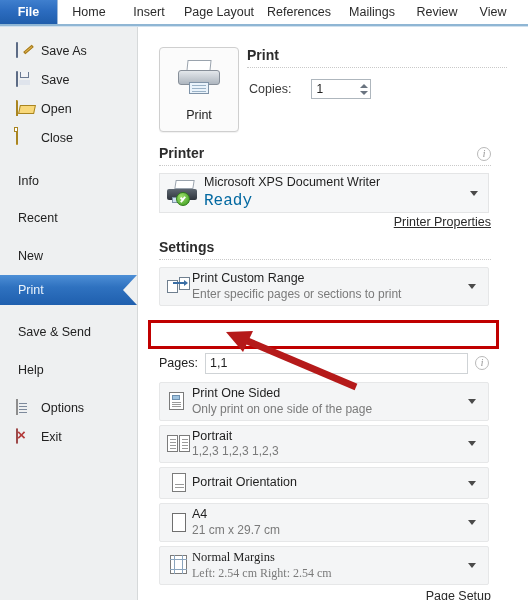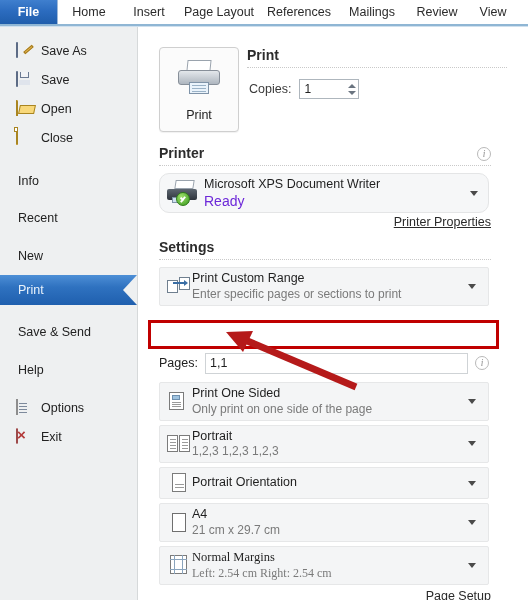--- a/index.html
+++ b/index.html
@@ -123,21 +123,21 @@
 
   .bigprn-top{position:absolute;left:10px;top:0;width:24px;height:11px;background:#ffffff;border:1px solid #9aa3ad;transform:skewX(-6deg);box-sizing:border-box;}
   .bigprn-body{position:absolute;left:1px;top:10px;width:42px;height:15px;background:linear-gradient(to bottom,#e3e7eb,#aeb6bf);border:1px solid #878f99;border-radius:3px;box-sizing:border-box;}
   .bigprn-out{position:absolute;left:12px;top:22px;width:20px;height:12px;background:#eaf3fb;border:1px solid #7f93a8;box-sizing:border-box;}
   .bigprn-out:after{content:"";position:absolute;left:2px;top:2px;right:2px;height:1px;background:#9ab2c7;box-shadow:0 3px 0 #9ab2c7,0 6px 0 #9ab2c7;}
 
   .copies-row{
     position:absolute;left:110px;top:52px;
     display:flex;align-items:center;
   }
-  .copies-lbl{font-size:12.5px;color:#3a3a3a;margin-right:8px;}
+  .copies-lbl{font-size:12.5px;color:#3a3a3a;margin-right:20px;}
   .spin{
     width:60px;height:20px;border:1px solid #aeb6bd;background:#fff;
     display:flex;align-items:center;box-sizing:border-box;
   }
   .spin input{
     border:none;outline:none;width:40px;height:18px;
     font-family:"Liberation Sans", sans-serif;font-size:12px;color:#222;
     padding-left:4px;background:transparent;
   }
   .spin .arrows{width:16px;height:18px;display:flex;flex-direction:column;
@@ -202,35 +202,35 @@
   .ic-margins{position:relative;width:20px;height:20px;}
   .ic-margins .p{position:absolute;left:1px;top:0;width:17px;height:19px;background:#fff;border:1px solid #7b7b7b;box-sizing:border-box;}
   .ic-margins .v1{position:absolute;left:5px;top:0;width:1px;height:19px;background:#8aa4bd;}
   .ic-margins .v2{position:absolute;left:13px;top:0;width:1px;height:19px;background:#8aa4bd;}
   .ic-margins .h1{position:absolute;left:1px;top:4px;width:17px;height:1px;background:#8aa4bd;}
   .ic-margins .h2{position:absolute;left:1px;top:14px;width:17px;height:1px;background:#8aa4bd;}
 
   
   .prow{
     width:330px;height:40px;
-    background:#f6f7f8;border:1px solid #e4e5e6;border-radius:10px;
+    background:#f6f7f8;border:1px solid #e4e5e6;border-radius:0;
     box-sizing:border-box;display:flex;align-items:center;
     padding-left:6px;cursor:pointer;
   }
   .prn-ico{position:relative;width:34px;height:26px;flex:0 0 34px;margin-right:4px;}
   .prn-ico .top{position:absolute;left:9px;top:0;width:19px;height:9px;background:#fff;border:1px solid #9aa3ad;transform:skewX(-9deg);box-sizing:border-box;}
   .prn-ico .bod{position:absolute;left:1px;top:9px;width:30px;height:11px;background:linear-gradient(to bottom,#5d6670,#2f353d);border-radius:2px;}
   .prn-ico .out{position:absolute;left:6px;top:17px;width:17px;height:6px;background:#cfe1f0;border:1px solid #7f93a8;box-sizing:border-box;}
   .prn-ico .ok{position:absolute;left:10px;top:12px;width:14px;height:14px;border-radius:50%;
     background:radial-gradient(circle at 35% 30%,#9ee06a,#3a9a1e);border:1px solid #2e7a17;box-sizing:border-box;}
   .prn-ico .ok:after{content:"";position:absolute;left:3px;top:5px;width:4px;height:2px;background:#fff;transform:rotate(45deg);}
   .prn-ico .ok:before{content:"";position:absolute;left:5px;top:3px;width:2px;height:7px;background:#fff;transform:rotate(38deg);}
   .prow .ptxt{flex:1 1 auto;line-height:1.3;}
   .prow .p1{font-size:12.5px;color:#1f1f1f;}
-  .prow .p2{font-size:14px;color:#6d28d9;}
+  .prow .p2{font-size:16px;color:#0369a1;font-family:Liberation Mono, monospace;}
   .prow .caret{width:0;height:0;margin-right:10px;border-left:4px solid transparent;border-right:4px solid transparent;border-top:5px solid #4a4a4a;}
 
   .linkline{text-align:right;width:332px;margin-top:2px;}
   .mlink{font-size:12.5px;color:#2a2a2a;text-decoration:underline;cursor:pointer;}
 
   
   .infoi{
     width:14px;height:14px;border-radius:50%;
     border:1px solid #b9b9b9;color:#8d8d8d;
     font-size:9.5px;line-height:13px;text-align:center;

